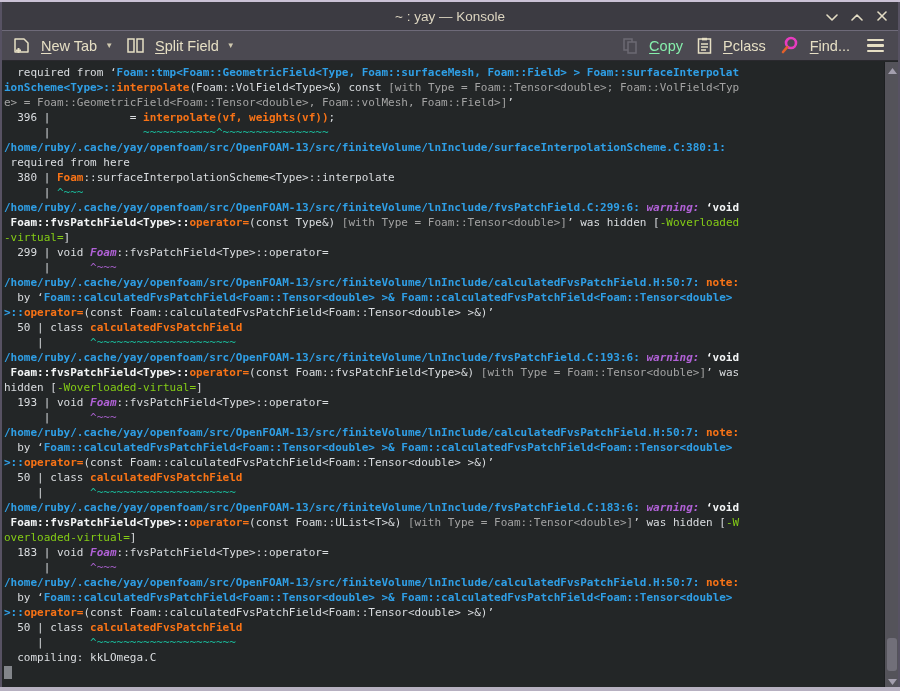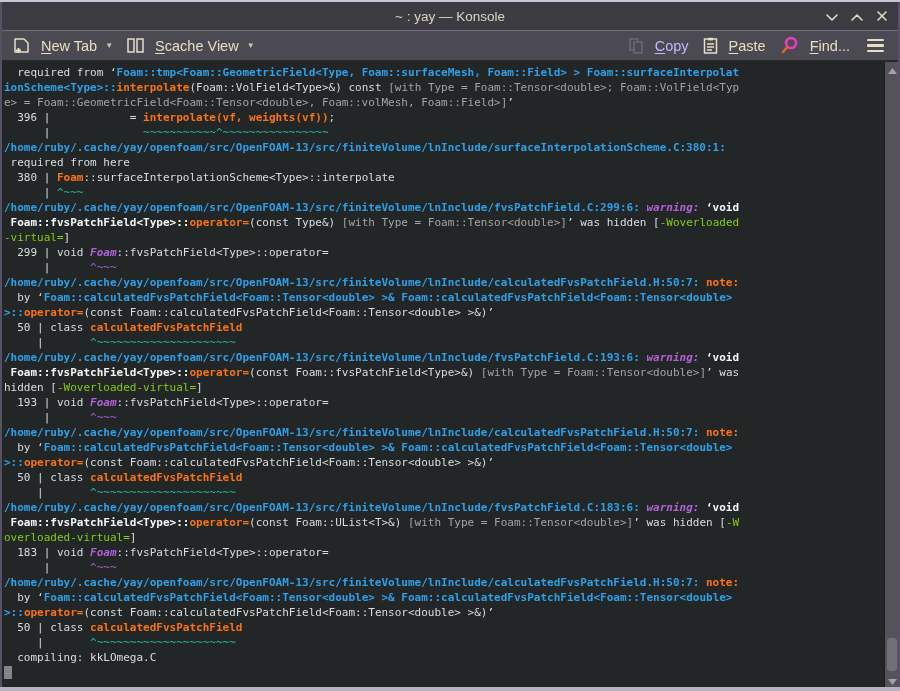--- a/index.html
+++ b/index.html
@@ -29,21 +29,21 @@
     position:absolute;top:30px;left:2px;right:2px;height:31px;box-sizing:border-box;
     background:#4b4951;border-top:1px solid #6e6a79;border-bottom:1px solid #2a292e;
     display:flex;align-items:center;color:#e6dfc4;font-size:14.5px;
   }
   .tbtn{display:flex;align-items:center;gap:11px;padding:0 7px;height:100%;cursor:default;position:relative;}
   .tbtn .accel{text-decoration:underline;text-underline-offset:2px;}
   .tbtn svg{display:block;}
   .drop-arrow{font-size:8px;color:#cfc8ae;align-self:flex-end;margin:0 0 4px -3px;}
   .tb-left{display:flex;align-items:center;margin-left:4px;}
   .tb-right{display:flex;align-items:center;margin-left:auto;margin-right:4px;}
-  .tbtn.disabled{color:#c4b5fd;}
+  .tbtn.disabled{color:#86efac;}
   .tbtn.disabled svg{opacity:.5;}
   .hamburger{display:flex;flex-direction:column;gap:3px;padding:0 10px;}
   .hamburger span{width:17px;height:2.5px;background:#e6dfc4;border-radius:1px;}
 
   
   .terminal{
     position:absolute;top:62px;left:2px;right:16px;bottom:4px;
     background:#232627;overflow:hidden;
     font-family:"DejaVu Sans Mono",monospace;font-size:11px;line-height:15px;
     padding:3px 0 0 2px;white-space:pre;
@@ -117,21 +117,21 @@
       <span><span class="accel">N</span><span>ew Tab</span></span>
       <span class="drop-arrow">▼</span>
     </div>
     <div class="tbtn">
       <span>
         <svg width="17" height="15" viewBox="0 0 17 15" fill="none" stroke="#e6dfc4" stroke-width="1.5">
           <rect x="1" y="1" width="6" height="13"></rect>
           <rect x="10" y="1" width="6" height="13"></rect>
         </svg>
       </span>
-      <span><span class="accel">S</span><span>cache View</span></span>
+      <span><span class="accel">S</span><span>plit Field</span></span>
       <span class="drop-arrow">▼</span>
     </div>
   </div>
   <div class="tb-right">
     <div class="tbtn disabled">
       <span>
         <svg width="15" height="16" viewBox="0 0 15 16" fill="none" stroke="#8d8994" stroke-width="1.5">
           <rect x="1" y="1" width="8" height="11"></rect>
           <path d="M5 4 h8 v11 h-8 z" fill="#4b4951"></path>
         </svg>
@@ -141,21 +141,21 @@
     <div class="tbtn">
       <span>
         <svg width="15" height="17" viewBox="0 0 15 17" fill="none" stroke="#e6dfc4" stroke-width="1.5">
           <rect x="1.5" y="2" width="12" height="14"></rect>
           <rect x="5" y="0.8" width="5" height="2.6" fill="#e6dfc4" stroke="none"></rect>
           <line x1="4" y1="7" x2="11" y2="7"></line>
           <line x1="4" y1="10" x2="11" y2="10"></line>
           <line x1="4" y1="13" x2="9" y2="13"></line>
         </svg>
       </span>
-      <span><span class="accel">P</span><span>aste</span></span>
+      <span><span class="accel">P</span><span>class</span></span>
     </div>
     <div class="tbtn">
       <span>
         <svg width="19" height="19" viewBox="0 0 19 19" fill="none">
           <circle cx="11" cy="7" r="5" stroke="#e83cc0" stroke-width="2.6"></circle>
           <line x1="7.2" y1="11.2" x2="3" y2="16" stroke="#e2612b" stroke-width="2.6" stroke-linecap="round"></line>
         </svg>
       </span>
       <span><span class="accel">F</span><span>ind...</span></span>
     </div>

